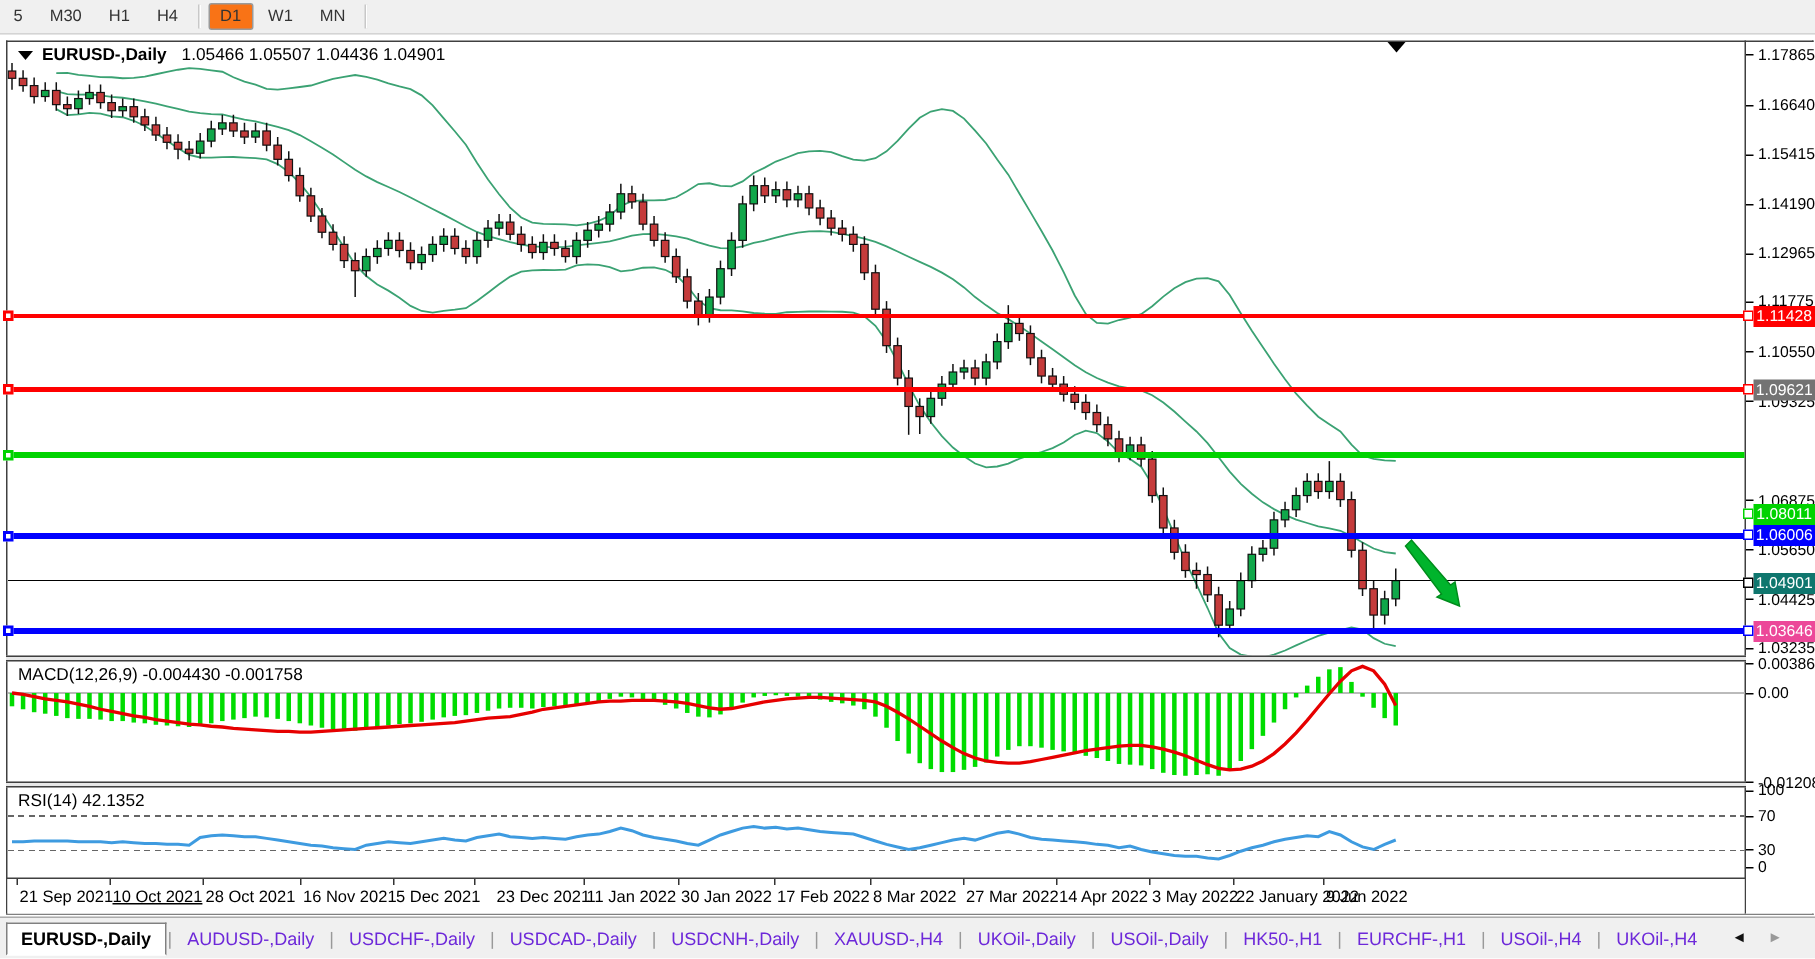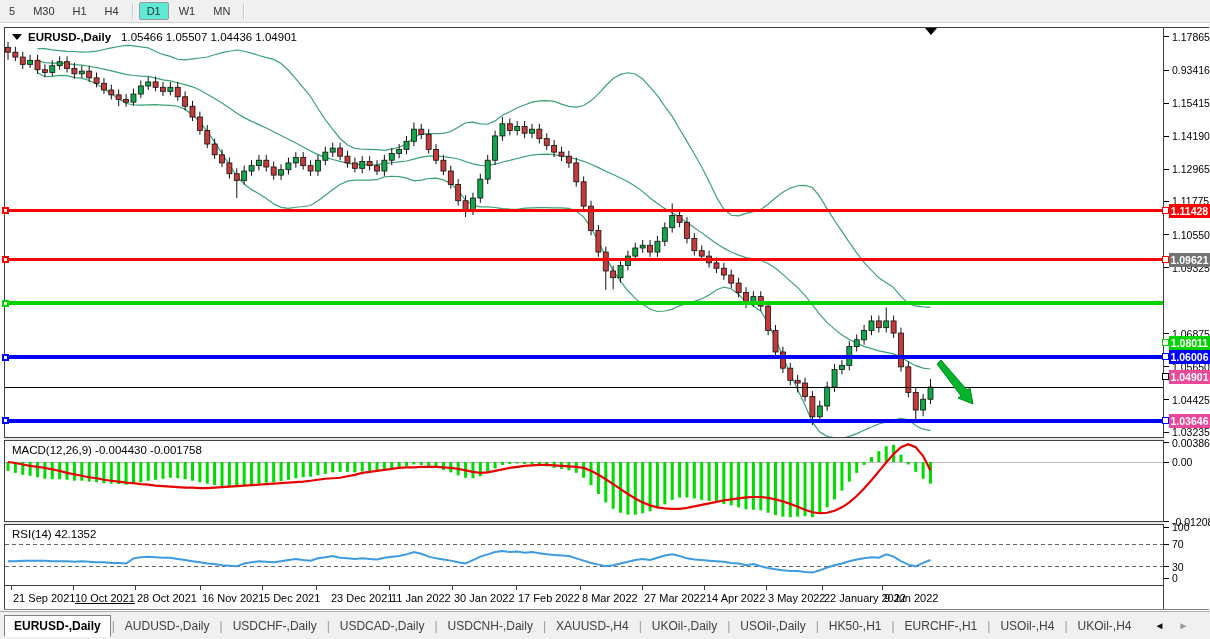--- a/index.html
+++ b/index.html
@@ -2,21 +2,21 @@
 <html><head>
 <meta charset="utf-8">
 <style>
   html,body{margin:0;padding:0;}
   #app{position:relative;width:1210px;height:639px;background:#FFFFFF;overflow:hidden;
        font-family:"Liberation Sans",sans-serif;-webkit-font-smoothing:none;}
   
   #toolbar{position:absolute;left:0;top:0;width:1210px;height:22px;background:#F0F0F0;
            border-bottom:1px solid #D4D4D4;display:flex;align-items:center;}
   .tf-btn{font-size:11px;color:#333;padding:2px 7px;margin:0 1px;border:1px solid transparent;cursor:default;}
-  .tf-btn.active{background:#5eead4;border:1px solid #9a9a9a;border-radius:2px;}
+  .tf-btn.active{background:#f97316;border:1px solid #9a9a9a;border-radius:2px;}
   .tf-sep{width:1px;height:16px;background:#C8C8C8;border-right:1px solid #FFF;margin:0 4px;}
   
   #frame-top{position:absolute;left:4px;top:27px;width:1205px;height:1px;background:#404040;}
   #frame-left{position:absolute;left:4px;top:27px;width:1px;height:583px;background:#404040;}
   #frame-right{position:absolute;left:1208px;top:27px;width:1px;height:583px;background:#404040;}
   #frame-bottom{position:absolute;left:4px;top:609px;width:1205px;height:1px;background:#808080;}
   #axis-sep{position:absolute;left:1163px;top:27px;width:1px;height:582px;background:#404040;}
   .divider{position:absolute;left:4px;width:1205px;height:4px;background:#E8E8E8;
            border-top:1px solid #404040;border-bottom:1px solid #404040;box-sizing:border-box;}
   #divider1{top:437px;} #divider2{top:521px;}
@@ -25,34 +25,34 @@
   
   #chart-title{position:absolute;left:12px;top:31px;font-size:11.5px;color:#000;display:flex;align-items:center;}
   #title-caret{width:0;height:0;border-left:5px solid transparent;border-right:5px solid transparent;
                border-top:6px solid #000;margin-right:6px;}
   #chart-title b{font-weight:bold;margin-right:10px;}
   .panel-label{position:absolute;left:12px;font-size:11.5px;color:#000;text-align:center;}
   
   #price-axis{position:absolute;left:1164px;top:28px;width:46px;height:581px;background:#FFF;}
   .axis-label{position:absolute;left:8px;font-size:10.5px;color:#000;}
   .axis-tick{position:absolute;left:0px;width:5px;height:1px;background:#000;}
-  .price-box{position:absolute;left:5px;width:41px;height:14px;color:#FFF;font-size:10.5px;font-weight:bold;
+  .price-box{position:absolute;left:5px;width:41px;height:14px;color:#FFF;font-size:10.5px;font-weight:normal;
              text-align:center;line-height:14px;}
   .box-square{position:absolute;left:-7px;width:5px;height:5px;background:#FFF;border:1px solid #000;}
   .hline-marker{position:absolute;width:3px;height:3px;background:#FFF;border-style:solid;border-width:2px;}
   #bar-pointer{position:absolute;left:925px;top:28px;width:0;height:0;
                border-left:6px solid transparent;border-right:6px solid transparent;border-top:7px solid #000;}
   
   #date-strip{position:absolute;left:5px;top:586px;width:1158px;height:23px;background:#FFF;}
   .date-tick{position:absolute;top:0;width:1px;height:4px;background:#333;}
   .date-label{position:absolute;top:6px;font-size:11px;color:#000;white-space:nowrap;}
   
   #tabbar{position:absolute;left:0;top:611px;width:1210px;height:28px;background:#F0F0F0;
           border-top:1px solid #ACACAC;display:flex;align-items:center;padding-left:4px;box-sizing:border-box;}
-  .tab{font-size:12px;color:#404040;padding:3px 9px;white-space:nowrap;cursor:default;}
+  .tab{font-size:12px;color:#6d28d9;padding:3px 9px;white-space:nowrap;cursor:default;}
   .tab.active{background:#FFFFFF;border:1px solid #808080;border-bottom:1px solid #FFF;color:#000;font-weight:bold;}
   .tab-sep{color:#999;font-size:12px;padding:0 1px;}
   #tab-arrows{margin-left:14px;font-size:10px;display:flex;gap:14px;}
   #tab-arrow-left{color:#111;} #tab-arrow-right{color:#999;}
 </style>
 </head>
 <body>
 
 <div id="app">
 
@@ -488,21 +488,21 @@
       <line x1="0" y1="41.9" x2="1158" y2="41.9" stroke="#666" stroke-width="1" stroke-dasharray="4,3" shape-rendering="crispEdges"></line>
       <polyline points="3,36.199999999999996 10.379999999999999,36.199999999999996 17.759999999999998,35.629999999999995 25.14,35.629999999999995 32.519999999999996,35.629999999999995 39.9,35.629999999999995 47.28,36.199999999999996 54.66,36.199999999999996 62.04,36.199999999999996 69.42,36.769999999999996 76.8,36.199999999999996 84.17999999999999,36.769999999999996 91.56,37.339999999999996 98.94,37.339999999999996 106.32,37.91 113.7,37.91 121.08,38.48 128.45999999999998,33.349999999999994 135.84,32.209999999999994 143.22,31.639999999999997 150.6,32.209999999999994 157.98,32.78 165.35999999999999,32.78 172.74,33.92 180.12,35.059999999999995 187.5,36.199999999999996 194.88,37.339999999999996 202.26,38.48 209.64,39.05 217.02,40.19 224.4,40.76 231.78,41.33 239.16,38.48 246.54,37.339999999999996 253.92,36.199999999999996 261.3,36.769999999999996 268.68,37.339999999999996 276.06,36.199999999999996 283.44,35.059999999999995 290.82,33.92 298.2,35.059999999999995 305.58,35.629999999999995 312.96,33.349999999999994 320.34,32.209999999999994 327.71999999999997,31.069999999999997 335.1,32.78 342.48,33.349999999999994 349.86,33.92 357.24,33.349999999999994 364.62,33.92 372,34.489999999999995 379.38,32.78 386.76,31.639999999999997 394.14,31.069999999999997 401.52,29.36 408.9,27.08 416.28,28.79 423.65999999999997,31.639999999999997 431.04,33.349999999999994 438.42,34.489999999999995 445.8,35.629999999999995 453.18,37.339999999999996 460.56,38.48 467.94,35.059999999999995 475.32,31.639999999999997 482.7,29.36 490.08,27.08 497.46,25.939999999999998 504.84,27.08 512.22,26.509999999999998 519.6,27.65 526.98,27.08 534.36,28.22 541.74,29.36 549.12,29.929999999999996 556.5,30.499999999999996 563.88,31.069999999999997 571.26,33.349999999999994 578.64,35.629999999999995 586.02,37.91 593.4,39.62 600.78,41.33 608.16,40.19 615.54,38.48 622.92,36.769999999999996 630.3,35.059999999999995 637.68,33.92 645.06,35.059999999999995 652.4399999999999,32.78 659.8199999999999,30.499999999999996 667.2,29.36 674.58,31.069999999999997 681.96,33.349999999999994 689.34,34.489999999999995 696.72,35.059999999999995 704.1,35.629999999999995 711.48,36.199999999999996 718.86,36.769999999999996 726.24,37.91 733.62,38.48 741,40.19 748.38,39.05 755.76,41.33 763.14,43.04 770.52,44.18 777.9,45.31999999999999 785.28,45.88999999999999 792.66,45.88999999999999 800.04,47.029999999999994 807.42,47.599999999999994 814.8,45.31999999999999 822.18,42.47 829.56,40.19 836.9399999999999,38.48 844.3199999999999,36.199999999999996 851.6999999999999,34.489999999999995 859.08,33.349999999999994 866.46,32.209999999999994 873.84,32.78 881.22,29.36 888.6,31.639999999999997 895.98,36.199999999999996 903.36,39.62 910.74,41.33 918.12,37.91 925.5,35.00299999999999" fill="none" stroke="#3E9BE0" stroke-width="2"></polyline>
     </svg>
   <div class="panel-label" style="top:528px;">RSI(14) 42.1352</div>
   <div id="rsi-bottom"></div>
 
   <div id="price-axis">
       <div class="axis-tick" style="top: 8.44524px;"></div>
       <div class="axis-label" style="top: 2.94524px;">1.17865</div>
       <div class="axis-tick" style="top: 41.5286px;"></div>
-      <div class="axis-label" style="top: 36.0286px;">0.93416</div>
+      <div class="axis-label" style="top: 36.0286px;">1.16640</div>
       <div class="axis-tick" style="top: 74.6119px;"></div>
       <div class="axis-label" style="top: 69.1119px;">1.15415</div>
       <div class="axis-tick" style="top: 107.695px;"></div>
       <div class="axis-label" style="top: 102.195px;">1.14190</div>
       <div class="axis-tick" style="top: 140.779px;"></div>
       <div class="axis-label" style="top: 135.279px;">1.12965</div>
       <div class="axis-tick" style="top: 172.917px;"></div>
       <div class="axis-label" style="top: 167.417px;">1.11775</div>
       <div class="axis-tick" style="top: 206px;"></div>
       <div class="axis-label" style="top: 200.5px;">1.10550</div>
@@ -514,21 +514,21 @@
       <div class="axis-label" style="top: 332.833px;">1.05650</div>
       <div class="axis-tick" style="top: 371.417px;"></div>
       <div class="axis-label" style="top: 365.917px;">1.04425</div>
       <div class="axis-tick" style="top: 403.555px;"></div>
       <div class="axis-label" style="top: 398.055px;">1.03235</div>
       <div class="price-box" style="top: 175.788px; background: rgb(255, 0, 0);">1.11428<div class="box-square" style="top: 3px; border-color: rgb(255, 0, 0);"></div></div>
       <div class="price-box" style="top: 224.589px; background: #737373;">1.09621<div class="box-square" style="top: 3px; border-color: rgb(255, 0, 0);"></div></div>
       <div class="price-box" style="top: 268.07px; background: rgb(0, 211, 0); margin-top: 40px;">1.08011<div class="box-square" style="top: 3px; border-color: rgb(0, 211, 0);"></div></div>
       <div class="price-box" style="top: 322.219px; background: rgb(0, 0, 255);">1.06006<div class="box-square" style="top: 3px; border-color: rgb(0, 0, 255);"></div></div>
       <div class="price-box" style="top: 385.955px; background: #ec4899;">1.03646<div class="box-square" style="top: 3px; border-color: rgb(0, 0, 255);"></div></div>
-      <div class="price-box" style="top: 342px; background: #ec4899;">1.04901<div class="box-square" style="top: 3px; border-color: rgb(0, 0, 0);"></div></div>
+      <div class="price-box" style="top: 354px; background: #0f766e;">1.04901<div class="box-square" style="top: 3px; border-color: rgb(0, 0, 0);"></div></div>
       <div class="axis-tick" style="top: 414.461px;"></div>
       <div class="axis-label" style="top: 408.961px;">0.003865</div>
       <div class="axis-tick" style="top: 433.5px;"></div>
       <div class="axis-label" style="top: 428px;">0.00</div>
       <div class="axis-tick" style="top: 493.007px;"></div>
       <div class="axis-label" style="top: 487.507px;">-0.01208</div>
       <div class="axis-tick" style="top: 498.5px;"></div>
       <div class="axis-label" style="top: 493px;">100</div>
       <div class="axis-tick" style="top: 515.6px;"></div>
       <div class="axis-label" style="top: 510.1px;">70</div>

